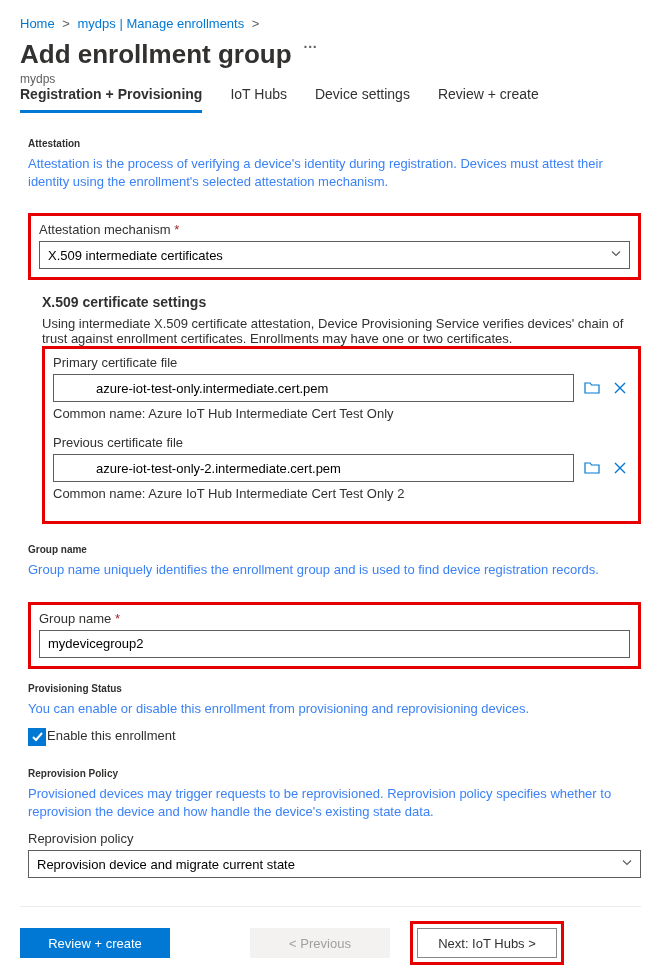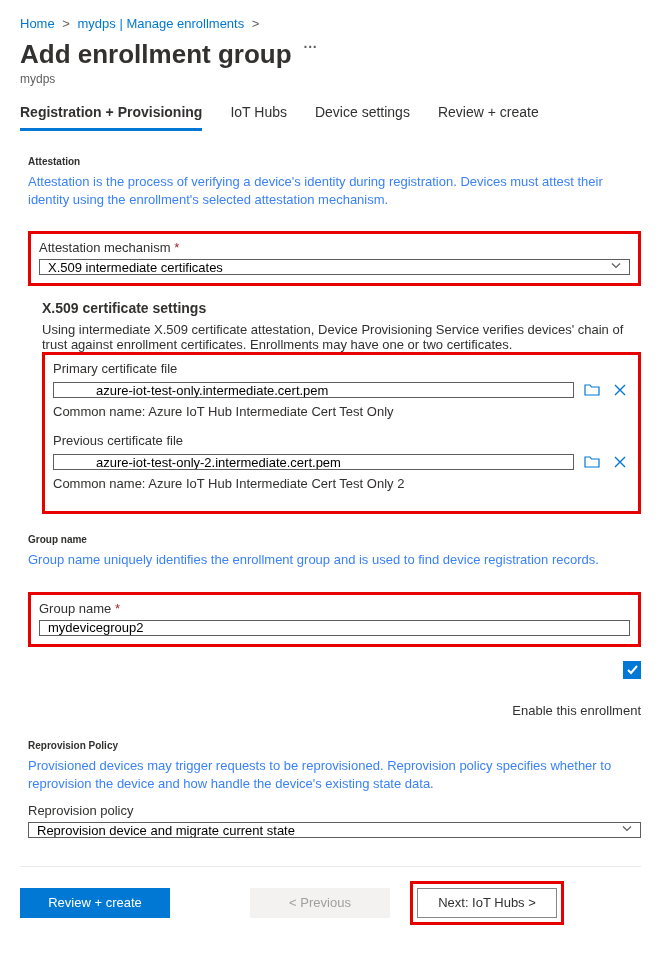--- a/index.html
+++ b/index.html
@@ -18,21 +18,21 @@
     .breadcrumb a { color: #0078d4; text-decoration: none; }
     .breadcrumb .sep { color: #605e5c; margin: 0 4px; }
     h1.title {
       font-size: 26px;
       font-weight: 600;
       margin-bottom: 2px;
       display: flex;
       align-items: flex-start;
     }
     .ellipsis { font-size: 14px; color: #605e5c; margin-left: 12px; }
-    .subtitle { font-size: 12px; color: #605e5c; margin-bottom: 18px; }
+    .subtitle { font-size: 12px; color: #605e5c; }
     .tabs {
       display: flex;
       gap: 28px;
       border-bottom: 1px solid #fff;
       margin-bottom: 24px;
     }
     .tab {
       padding-bottom: 8px;
       font-size: 14px;
       color: #323130;
@@ -63,21 +63,21 @@
       font-size: 13px;
       margin-bottom: 4px;
       display: block;
     }
     .req { color: #a4262c; }
     .select-wrap, .input-wrap {
       position: relative;
     }
     select.form, input.form {
       width: 100%;
-      height: 16px;
+      height: 28px;
       border: 1px solid #605e5c;
       padding: 0 8px;
       font-size: 13px;
       font-family: inherit;
       background: #fff;
       appearance: none;
     }
     .chevron {
       position: absolute;
       right: 8px;
@@ -106,21 +106,21 @@
       align-items: center;
       justify-content: center;
       cursor: pointer;
     }
     .icon-btn svg { width: 16px; height: 16px; }
     .common-name {
       font-size: 13px;
       color: #323130;
       margin-bottom: 14px;
     }
-    .checkbox-row { display: flex; align-items: flex-end; gap: 24px; flex-direction: column; }
+    .checkbox-row { display: flex; align-items: flex-start; gap: 1px; }
     .checkbox {
       width: 18px;
       height: 18px;
       background: #0078d4;
       display: flex;
       align-items: center;
       justify-content: center;
       cursor: pointer;
     }
     .checkbox svg { width: 13px; height: 13px; }
@@ -242,20 +242,22 @@
   <p class="desc">Group name uniquely identifies the enrollment group and is used to find device registration records.</p>
 </div>
 <div class="highlight-box" style="margin-left:8px;">
   <label class="field-label">
     <span>Group name</span> <span class="req">*</span>
   </label>
   <input class="form" type="text" value="mydevicegroup2" style="">
 </div>
 
 <div class="section">
+  <h2>Provisioning Status</h2>
+  <p class="desc">You can enable or disable this enrollment from provisioning and reprovisioning devices.</p>
   <div class="checkbox-row">
     <div class="checkbox">
       <svg viewBox="0 0 13 13">
           <path d="M2 7 L5 10 L11 3" stroke="#fff" stroke-width="2" fill="none"></path>
         </svg>
     </div>
     <span>Enable this enrollment</span>
   </div>
 </div>
 

